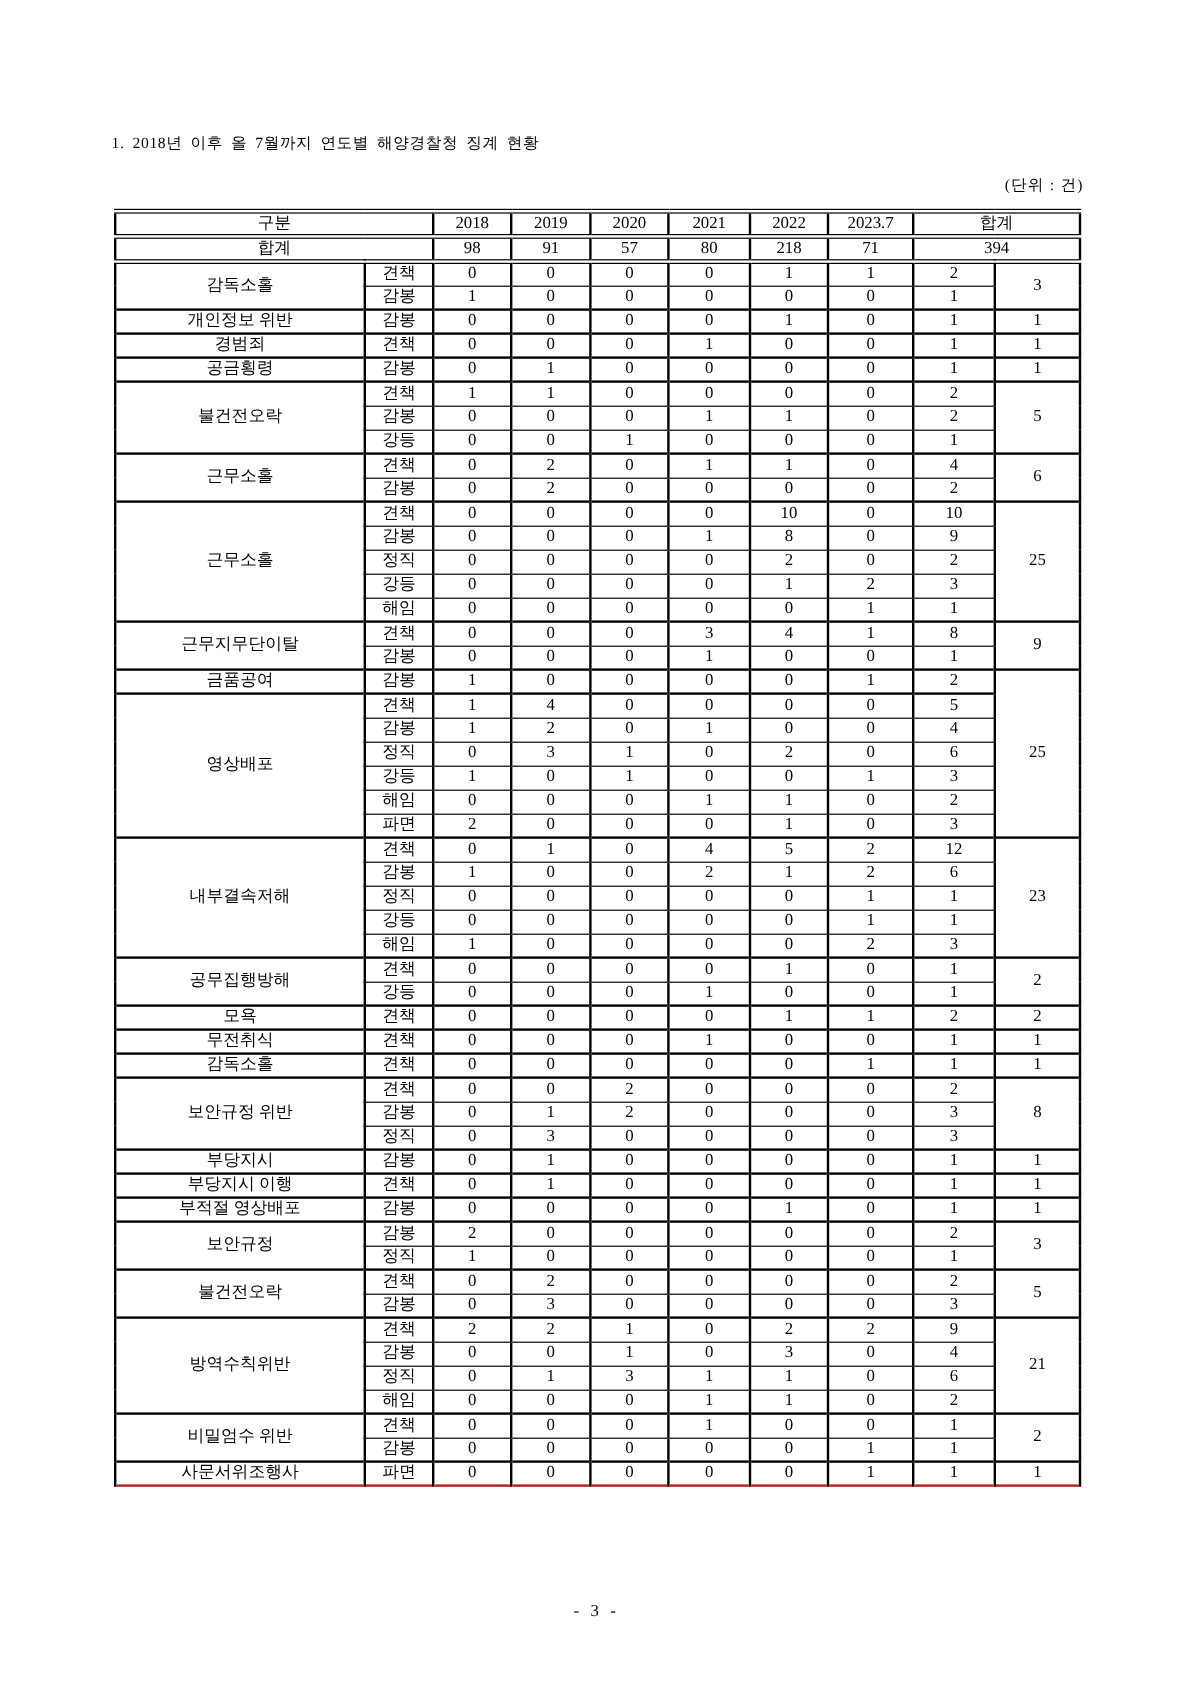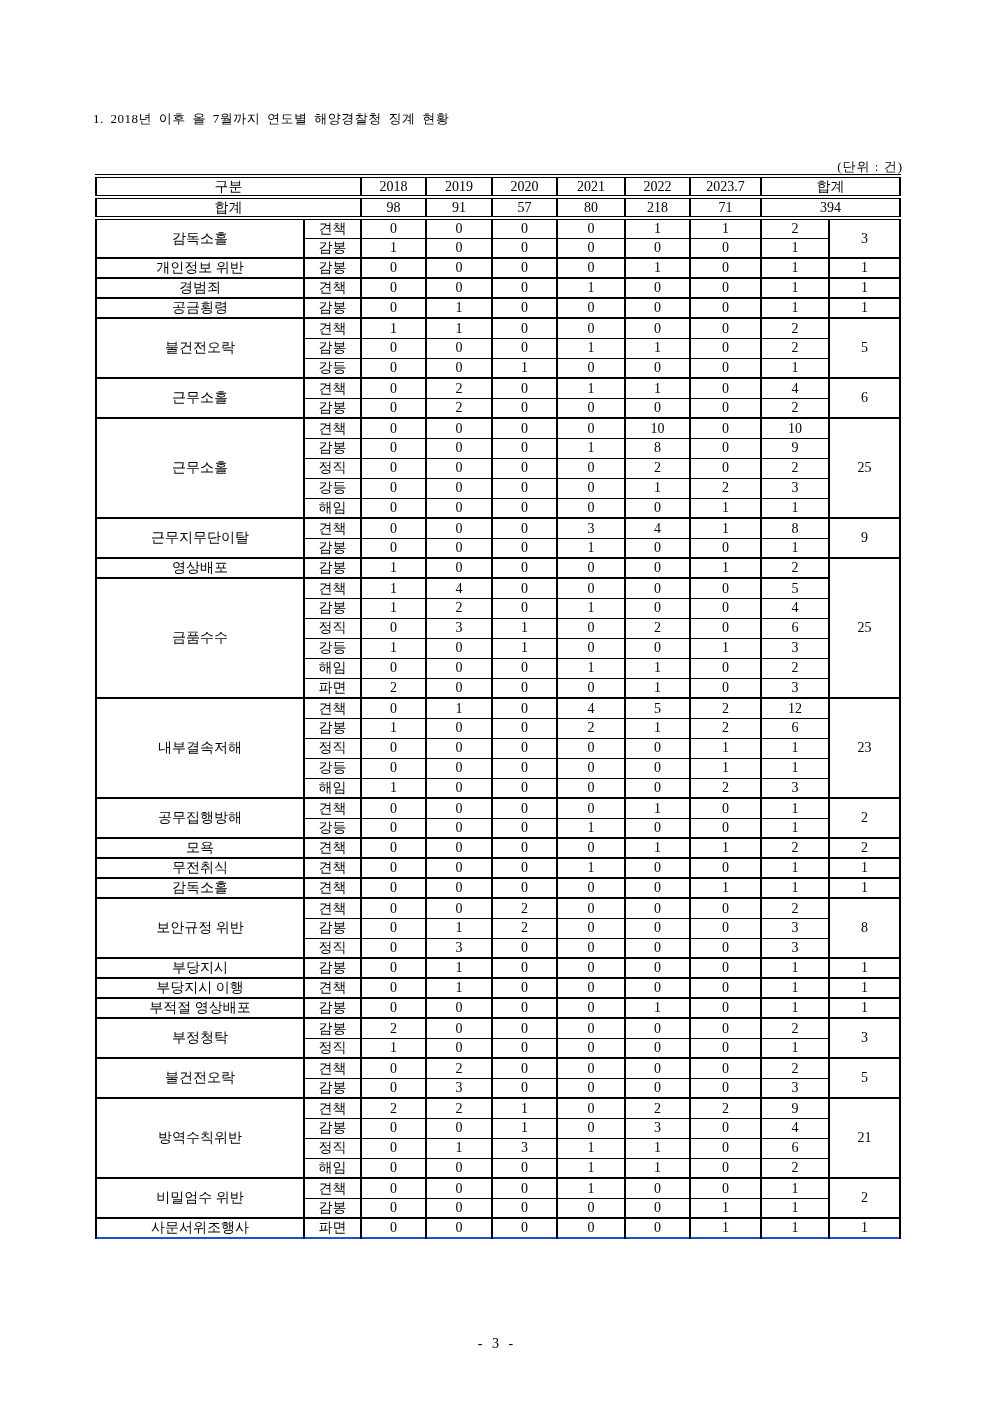--- a/index.html
+++ b/index.html
@@ -14,31 +14,31 @@
   .doc-title {
     position: absolute;
     left: 93px; top: 110px;
     font-size: 13px;
     letter-spacing: 0.5px;
     word-spacing: 3px;
     white-space: nowrap;
   }
   .unit-label {
     position: absolute;
-    top: 158px; right: 89px;
+    top: 145px; right: 89px;
     font-size: 13px;
     letter-spacing: 1px;
   }
   table.disc-table {
     position: absolute;
     left: 95px; top: 174px;
     width: 804px;
     table-layout: fixed;
     border-collapse: collapse;
-    border: 2px solid #1d4ed8;
+    border: 2px solid #b91c1c;
     padding-left: 44px;
   }
   table.disc-table td {
     border-top: 1px solid #000;
     border-bottom: 1px solid #000;
     border-left: 2px solid #000;
     border-right: 2px solid #000;
     text-align: center;
     vertical-align: middle;
     height: 20px;
@@ -286,33 +286,33 @@
         <td>감봉</td>
         <td>0</td>
         <td>0</td>
         <td>0</td>
         <td>1</td>
         <td>0</td>
         <td>0</td>
         <td>1</td>
       </tr>
       <tr class="cat-start">
-        <td rowspan="1">영상배포</td>
+        <td rowspan="1">금품공여</td>
         <td>감봉</td>
         <td>1</td>
         <td>0</td>
         <td>0</td>
         <td>0</td>
         <td>0</td>
         <td>1</td>
         <td>2</td>
         <td rowspan="7">25</td>
       </tr>
       <tr class="cat-start">
-        <td rowspan="6">금품수수</td>
+        <td rowspan="6">영상배포</td>
         <td>견책</td>
         <td>1</td>
         <td>4</td>
         <td>0</td>
         <td>0</td>
         <td>0</td>
         <td>0</td>
         <td>5</td>
       </tr>
       <tr>
@@ -537,21 +537,21 @@
         <td>0</td>
         <td>0</td>
         <td>0</td>
         <td>0</td>
         <td>1</td>
         <td>0</td>
         <td>1</td>
         <td rowspan="1">1</td>
       </tr>
       <tr class="cat-start">
-        <td rowspan="2">부정청탁</td>
+        <td rowspan="2">보안규정</td>
         <td>감봉</td>
         <td>2</td>
         <td>0</td>
         <td>0</td>
         <td>0</td>
         <td>0</td>
         <td>0</td>
         <td>2</td>
         <td rowspan="2">3</td>
       </tr>

